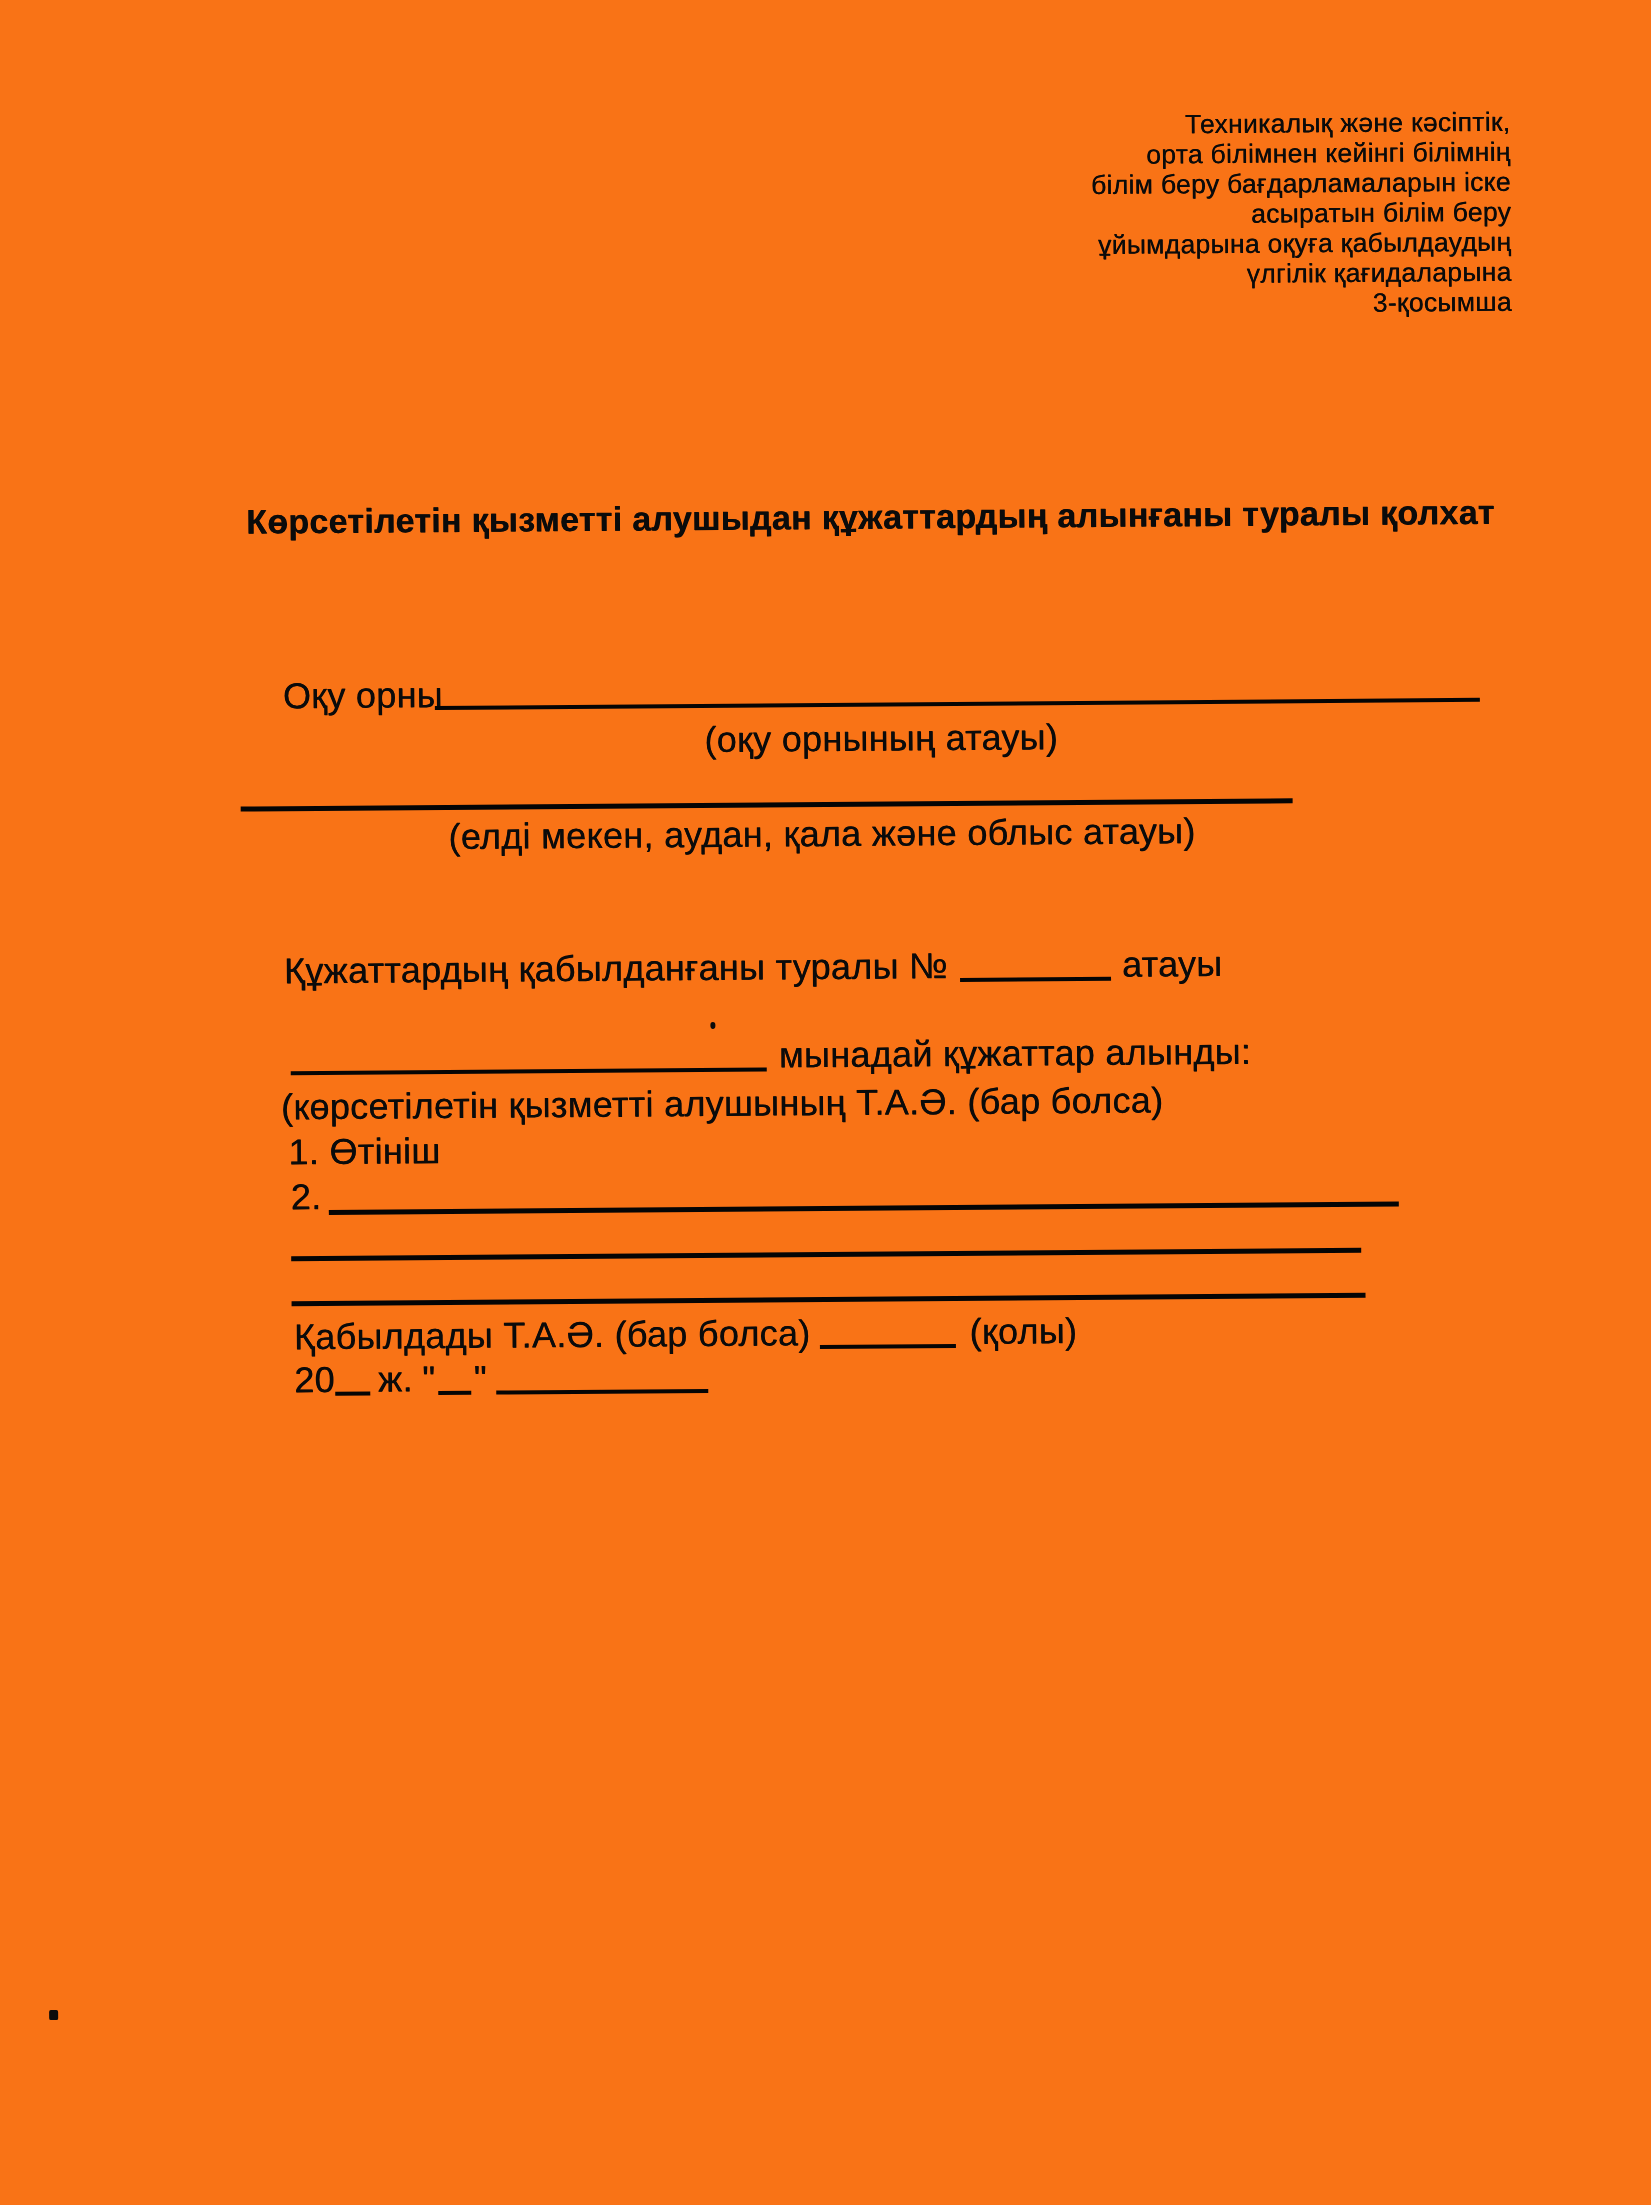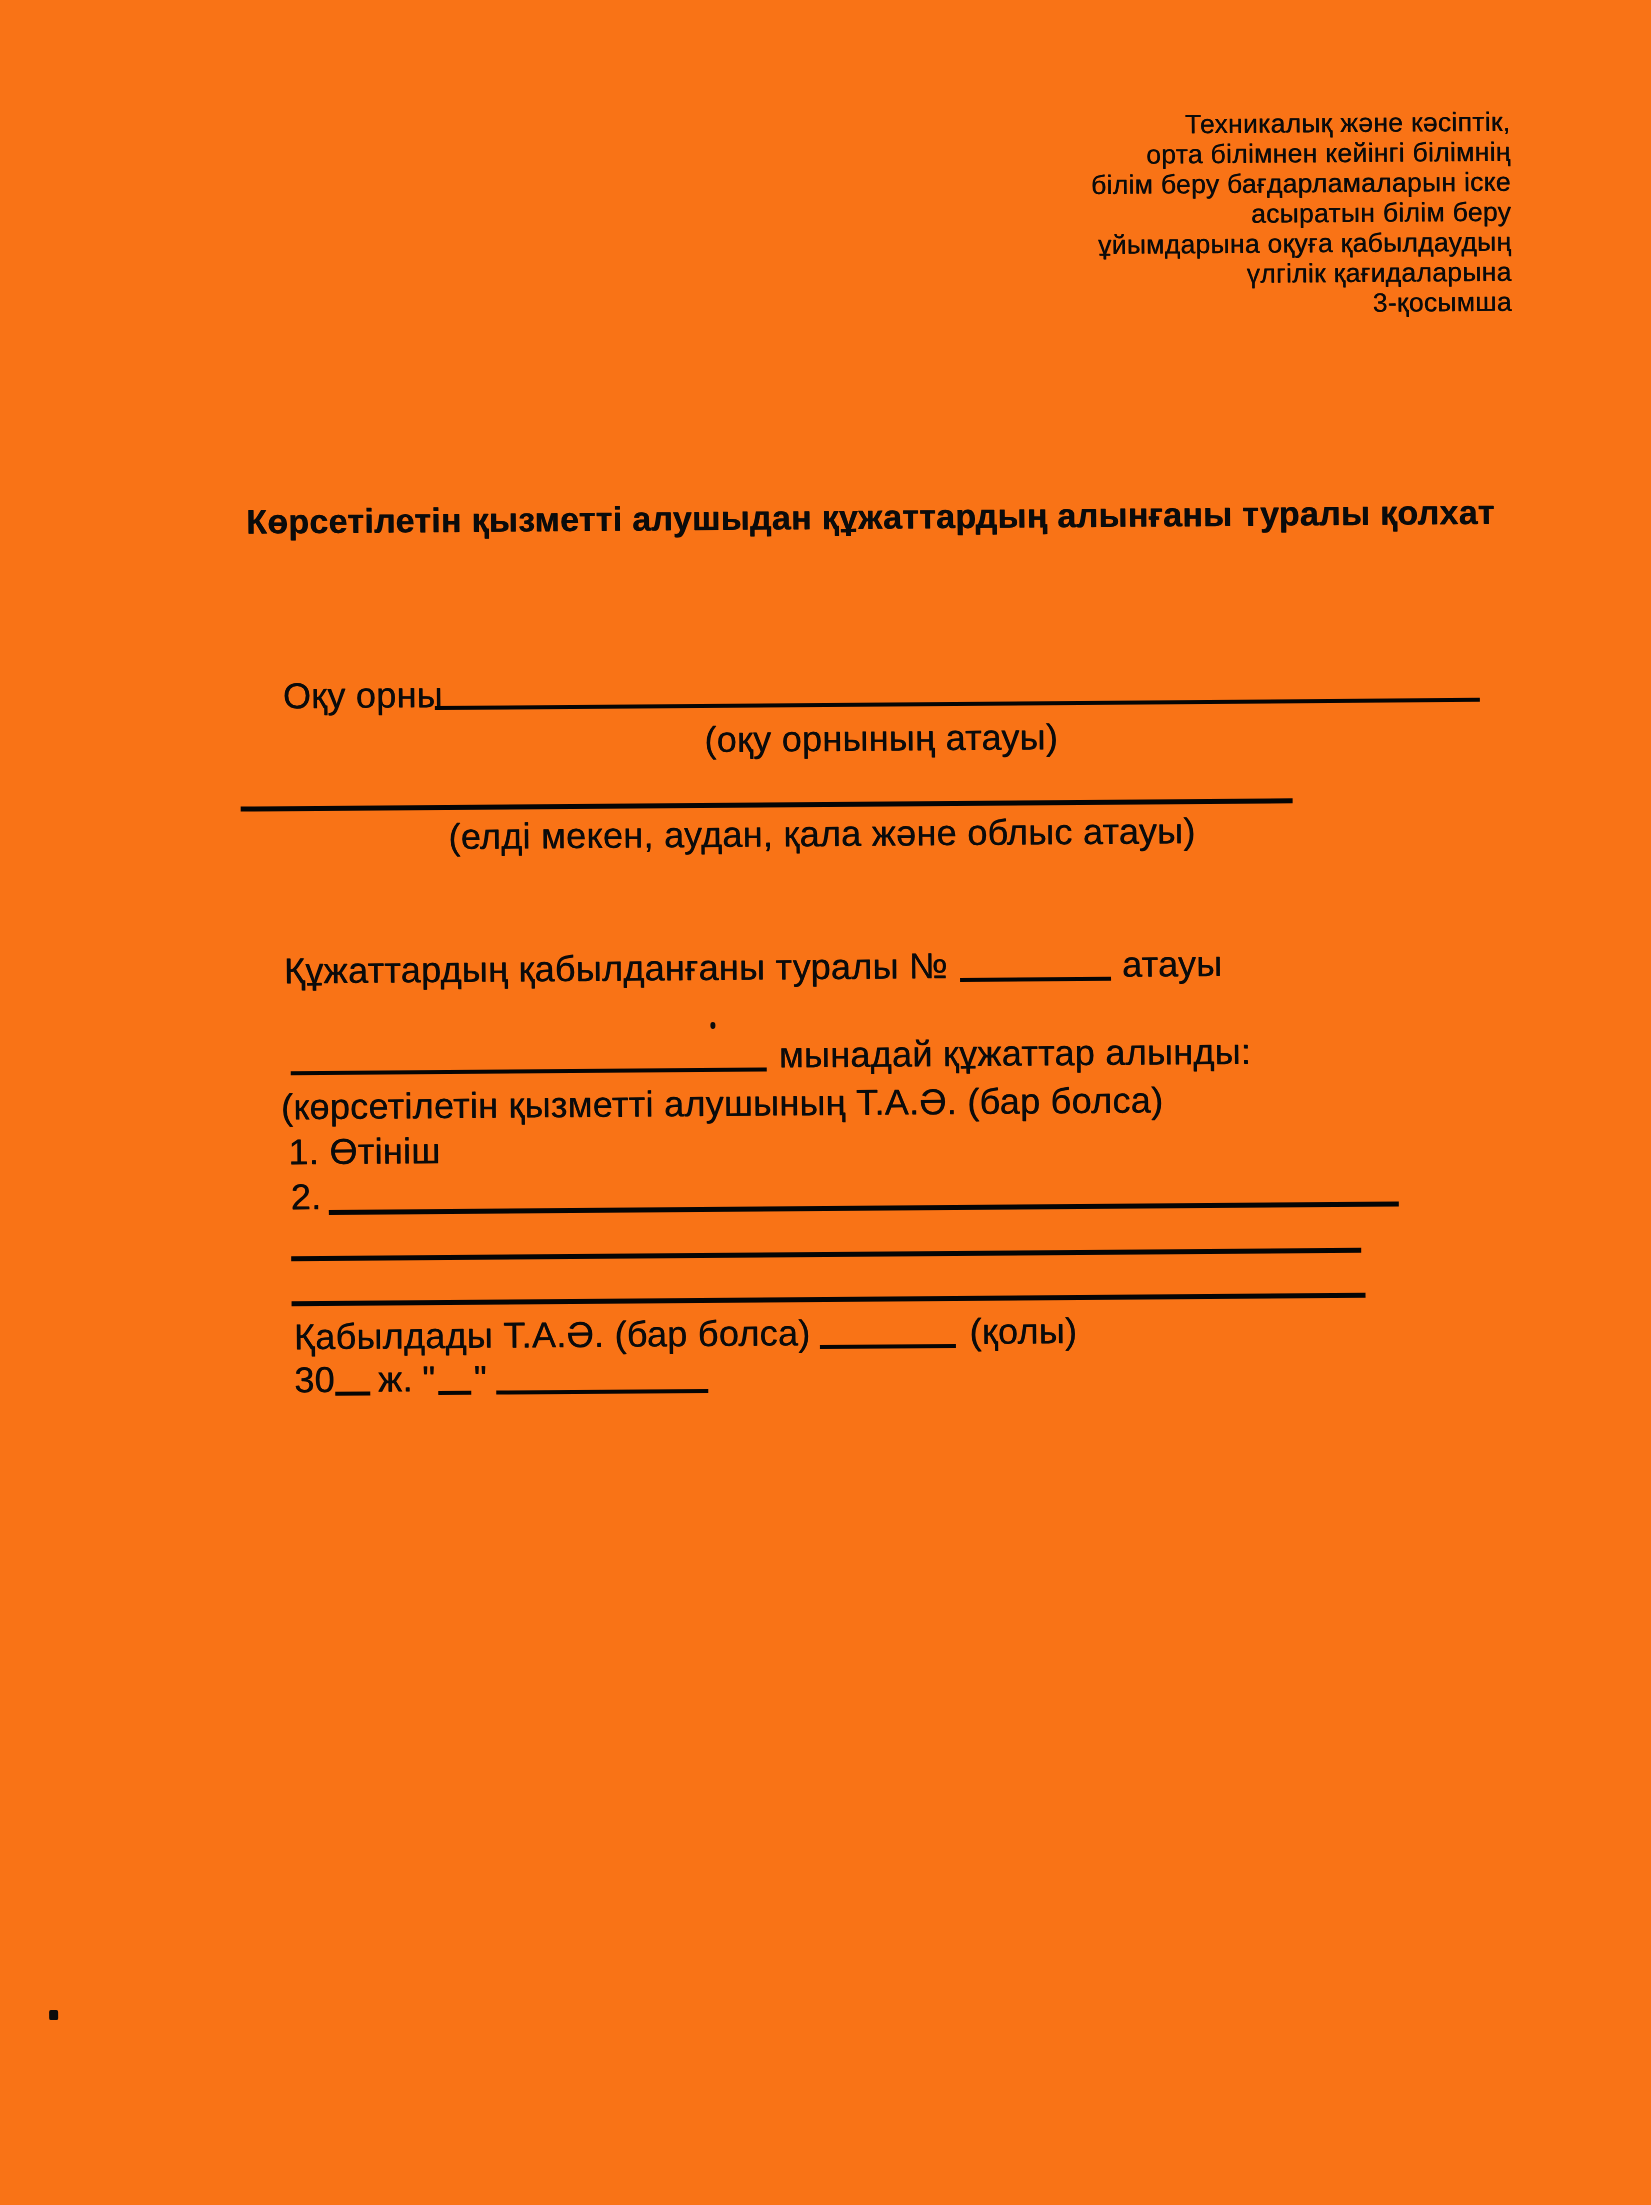--- a/index.html
+++ b/index.html
@@ -92,20 +92,20 @@
     <div class="row txt" style="top:1171px; left:290px;">2.</div>
     <div class="hline" style="top:1206px; left:328px; width:1070px; height:4.8px;"></div>
     <div class="hline" style="top:1252px; left:290px; width:1070px; height:4.8px;"></div>
     <div class="hline" style="top:1297px; left:290px; width:1074px; height:4.8px;"></div>
 
     <div class="row txt" style="top:1311px; left:292px;">
       <span>Қабылдады Т.А.Ә. (бар болса)</span><span class="blank" style="width:136px; margin-left:9.5px;"></span><span style="margin-left:13.6px;">(қолы)</span>
     </div>
 
     <div class="row txt" style="top:1354px; left:292px;">
-      <span>30</span><span class="blank" style="width:35px;"></span><span style="margin-left:8.2px;">ж.</span><span style="margin-left:9.5px;">"</span><span class="blank" style="width:33px; margin-left:2.7px;"></span><span style="margin-left:2.7px;">"</span><span class="blank" style="width:212px; margin-left:9.5px;"></span>
+      <span>20</span><span class="blank" style="width:35px;"></span><span style="margin-left:8.2px;">ж.</span><span style="margin-left:9.5px;">"</span><span class="blank" style="width:33px; margin-left:2.7px;"></span><span style="margin-left:2.7px;">"</span><span class="blank" style="width:212px; margin-left:9.5px;"></span>
     </div>
 
     <div class="dot" style="top:2004px; left:42px; width:8.8px; height:9.5px; border-radius:20%;"></div>
 
   </div>
 </div>
 
 
 </body></html>

